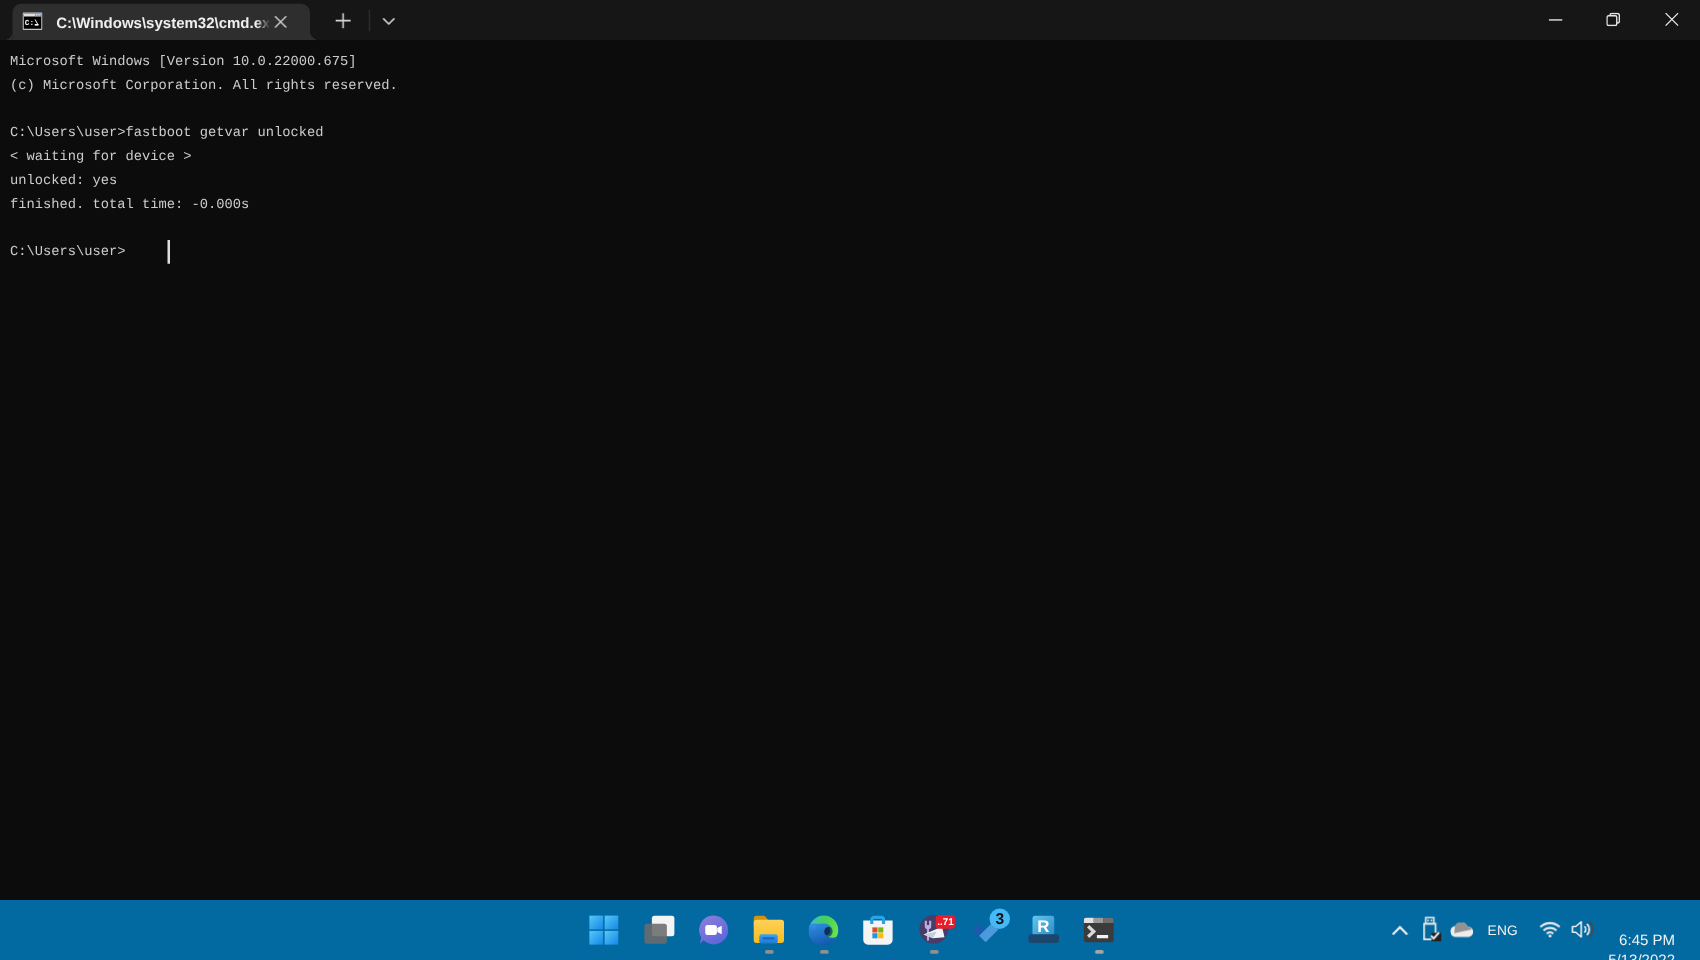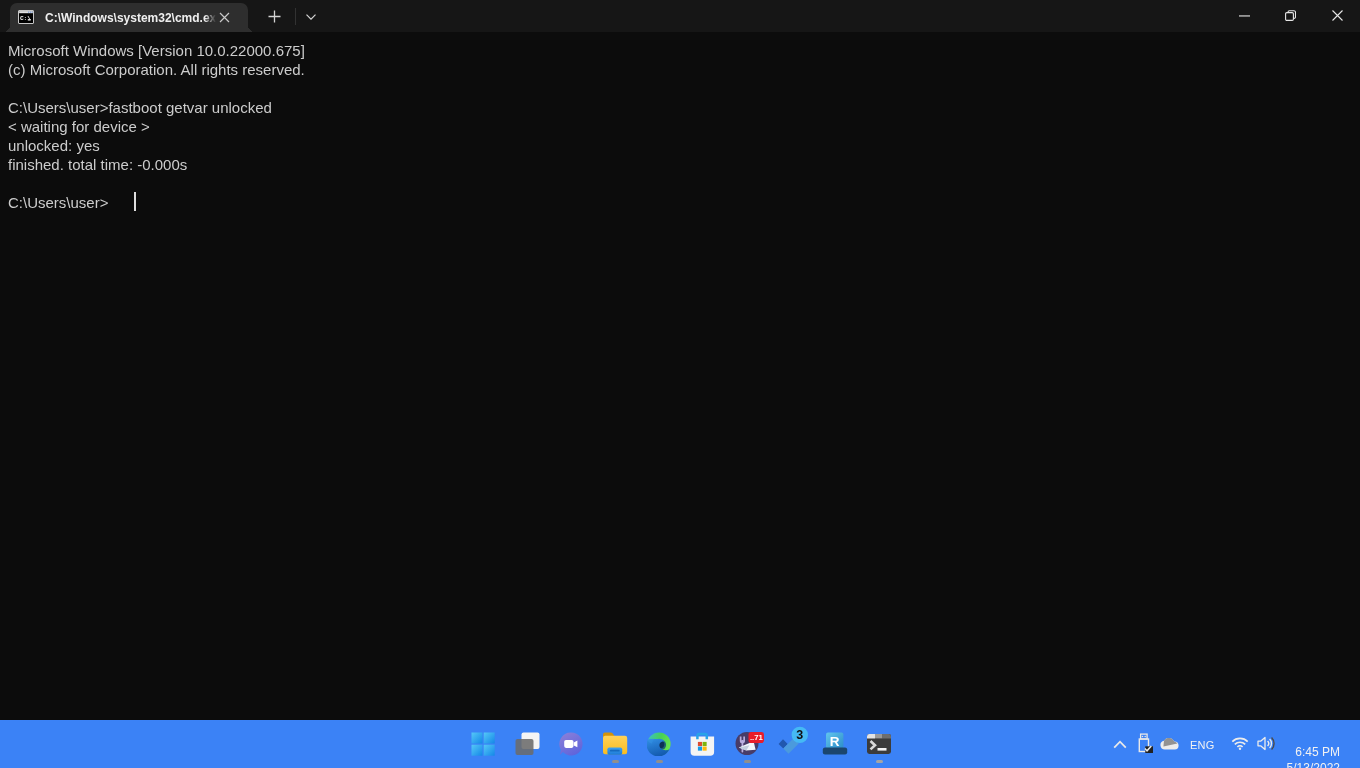--- a/index.html
+++ b/index.html
@@ -13,25 +13,25 @@
   #tab { position:absolute; left:10px; top:3px; width:238px; height:29px; background:#2e2e2e; border-radius:7px 7px 0 0; }
   #tab .fillet { position:absolute; bottom:0; width:7px; height:7px; background:#2e2e2e; }
   #tab .fillet.l { left:-7px; -webkit-mask:radial-gradient(circle 7px at 0 0, transparent 7px, #000 7px); mask:radial-gradient(circle 7px at 0 0, transparent 7px, #000 7px); }
   #tab .fillet.r { right:-7px; -webkit-mask:radial-gradient(circle 7px at 7px 0, transparent 7px, #000 7px); mask:radial-gradient(circle 7px at 7px 0, transparent 7px, #000 7px); }
   #tabtitle { position:absolute; left:35px; top:7px; width:172px; height:16px; overflow:hidden; white-space:nowrap;
     color:#efefef; font-size:12px; font-weight:600; line-height:16px;
     -webkit-mask:linear-gradient(90deg,#000 160px, transparent 171px); mask:linear-gradient(90deg,#000 160px, transparent 171px); }
 
   
   #term { position:absolute; left:0; top:32px; width:1360px; height:688px; background:#0c0c0c; }
-  #termtext { position:absolute; left:8px; top:8.5px; font-family:Liberation Sans, sans-serif; font-size:15px; line-height:19px; color:#cccccc; white-space:pre; }
+  #termtext { position:absolute; left:8px; top:8.5px; font-family:Liberation Mono, monospace; font-size:11px; line-height:19px; color:#cccccc; white-space:pre; }
   #cursor { position:absolute; left:134px; top:159.5px; width:1.6px; height:19.5px; background:#dedede; }
 
   
-  #taskbar { position:absolute; left:0; top:720px; width:1360px; height:48px; background:#3b82f6; }
+  #taskbar { position:absolute; left:0; top:720px; width:1360px; height:48px; background:#0369a1; }
   .pill { position:absolute; top:39.5px; width:7px; height:3px; border-radius:1.5px; background:#8f8f8f; }
   .tray { position:absolute; color:#f2f2f2; }
 </style>
 </head>
 <body>
 
 <div id="titlebar">
   <div id="tab">
     <div class="fillet l"></div>
     <div class="fillet r"></div>

